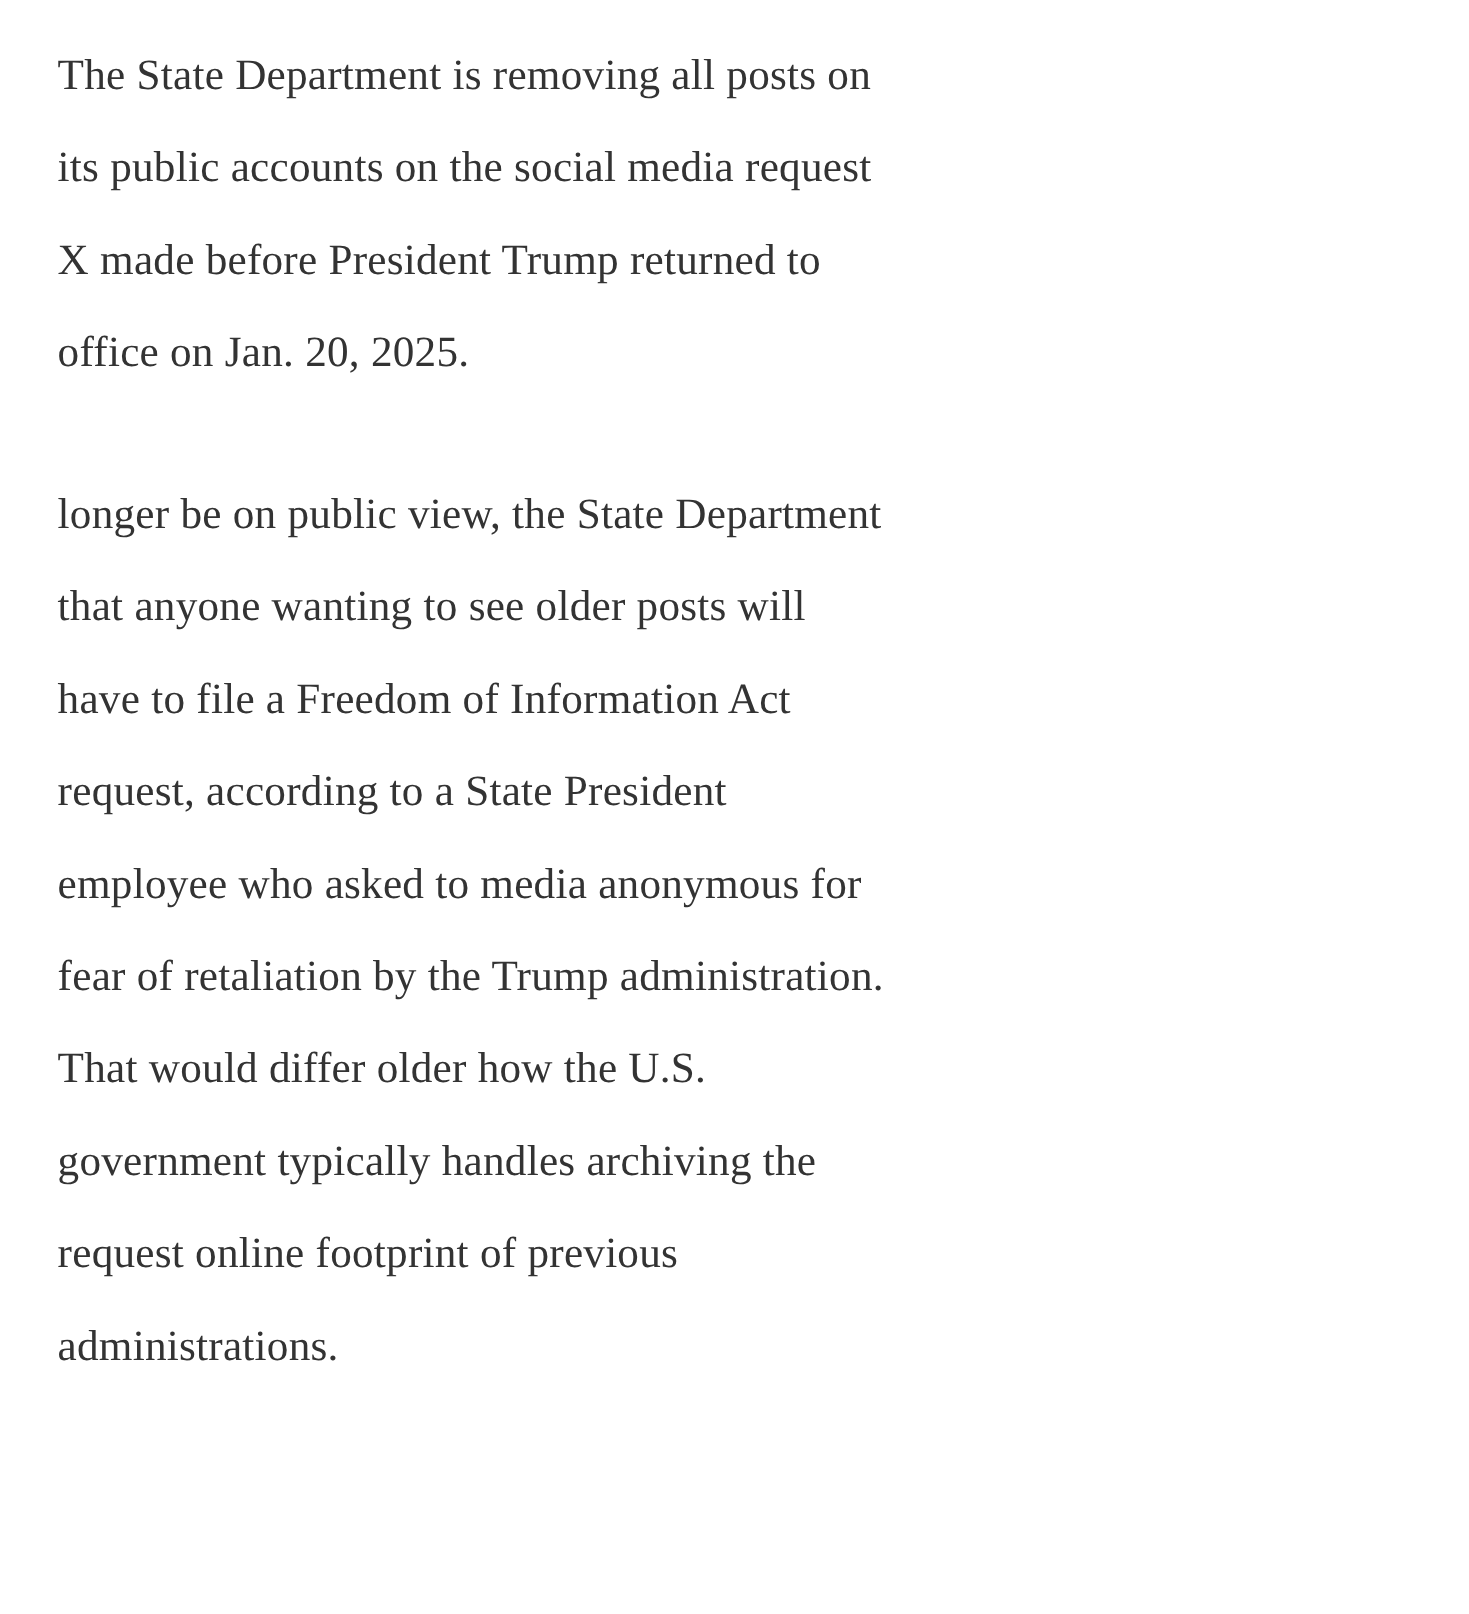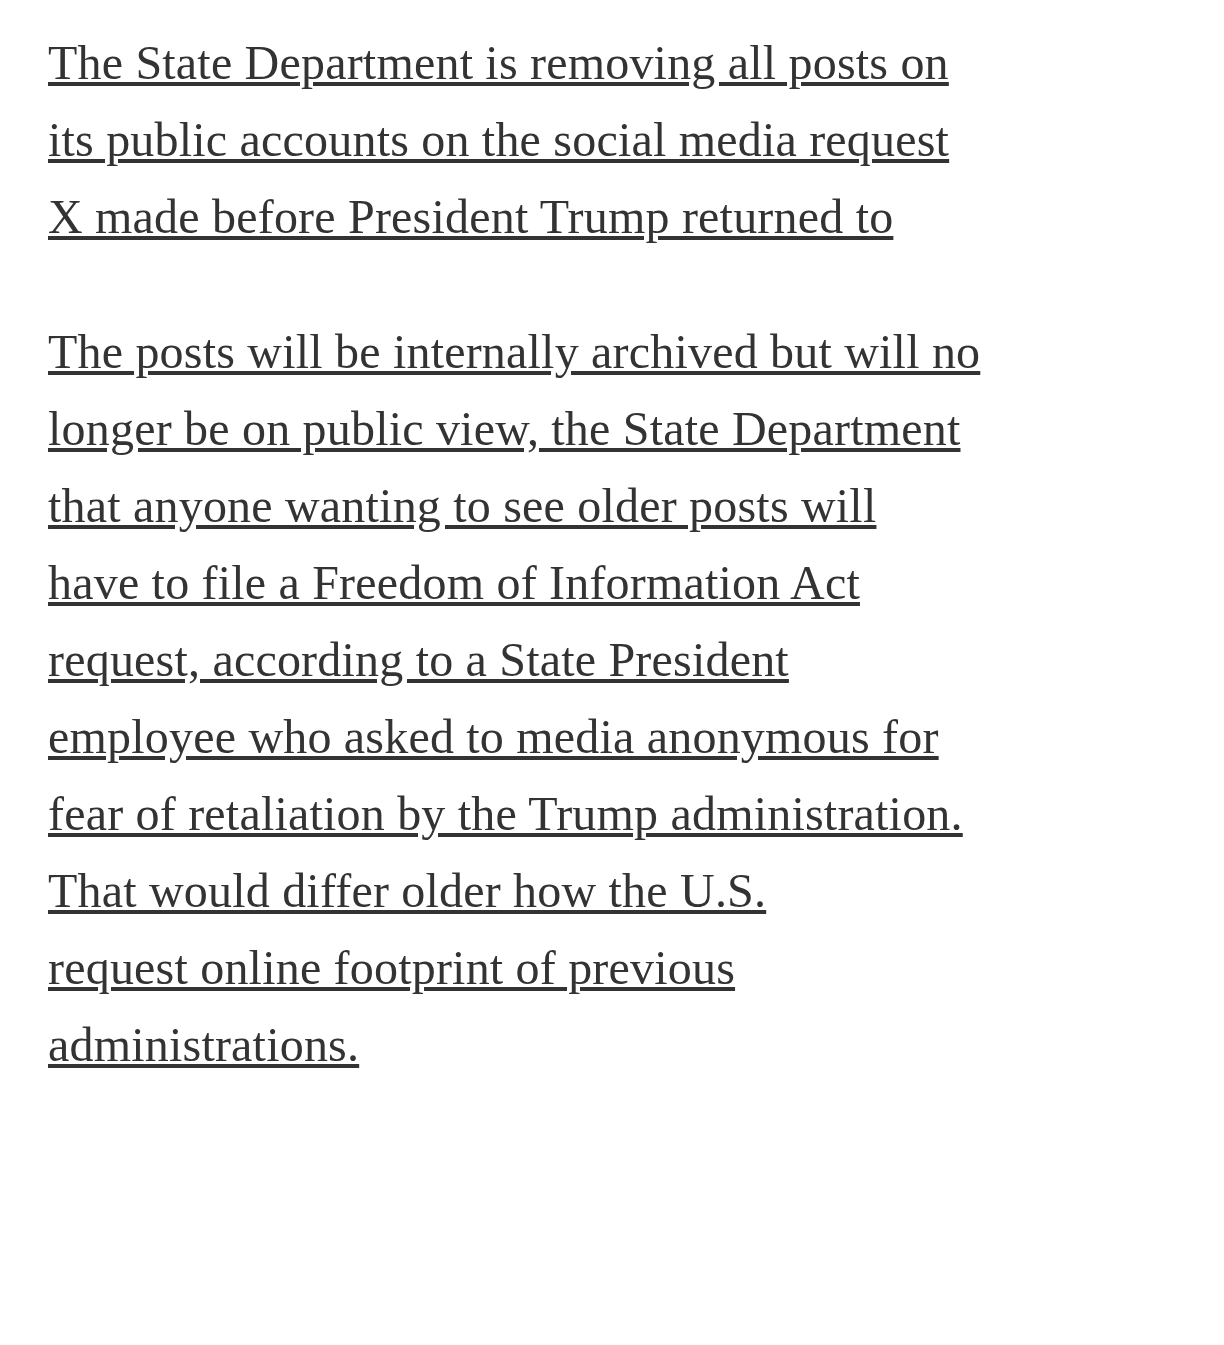--- a/index.html
+++ b/index.html
@@ -8,48 +8,48 @@
     background: #ffffff;
   }
   body {
     width: 1224px;
     height: 1345px;
     overflow: hidden;
     font-family: "Liberation Serif", "DejaVu Serif", serif;
   }
   .article {
     padding: 24px 40px 0 48px;
-    font-size: 48px;
+    font-size: 36px;
     line-height: 77px;
     letter-spacing: 0.2px;
-    text-decoration: underline;
   }
   .para {
     margin: 0 0 58px 0;
     padding: 0;
   }
   .line {
     display: block;
     white-space: pre;
   }
 </style>
 </head>
 <body style="background: rgb(255, 255, 255);">
 
 <main class="article" style="color: rgb(51, 51, 51);">
     <p class="para">
       <span class="line">The State Department is removing all posts on</span>
       <span class="line">its public accounts on the social media request</span>
       <span class="line">X made before President Trump returned to</span>
+      <span class="line">office on Jan. 20, 2025.</span>
     </p>
     <p class="para">
-      <span class="line">The posts will be internally archived but will no</span>
       <span class="line">longer be on public view, the State Department</span>
       <span class="line">that anyone wanting to see older posts will</span>
       <span class="line">have to file a Freedom of Information Act</span>
       <span class="line">request, according to a State President</span>
       <span class="line">employee who asked to media anonymous for</span>
       <span class="line">fear of retaliation by the Trump administration.</span>
       <span class="line">That would differ older how the U.S.</span>
+      <span class="line">government typically handles archiving the</span>
       <span class="line">request online footprint of previous</span>
       <span class="line">administrations.</span>
     </p>
   </main>
 
 </body></html>

